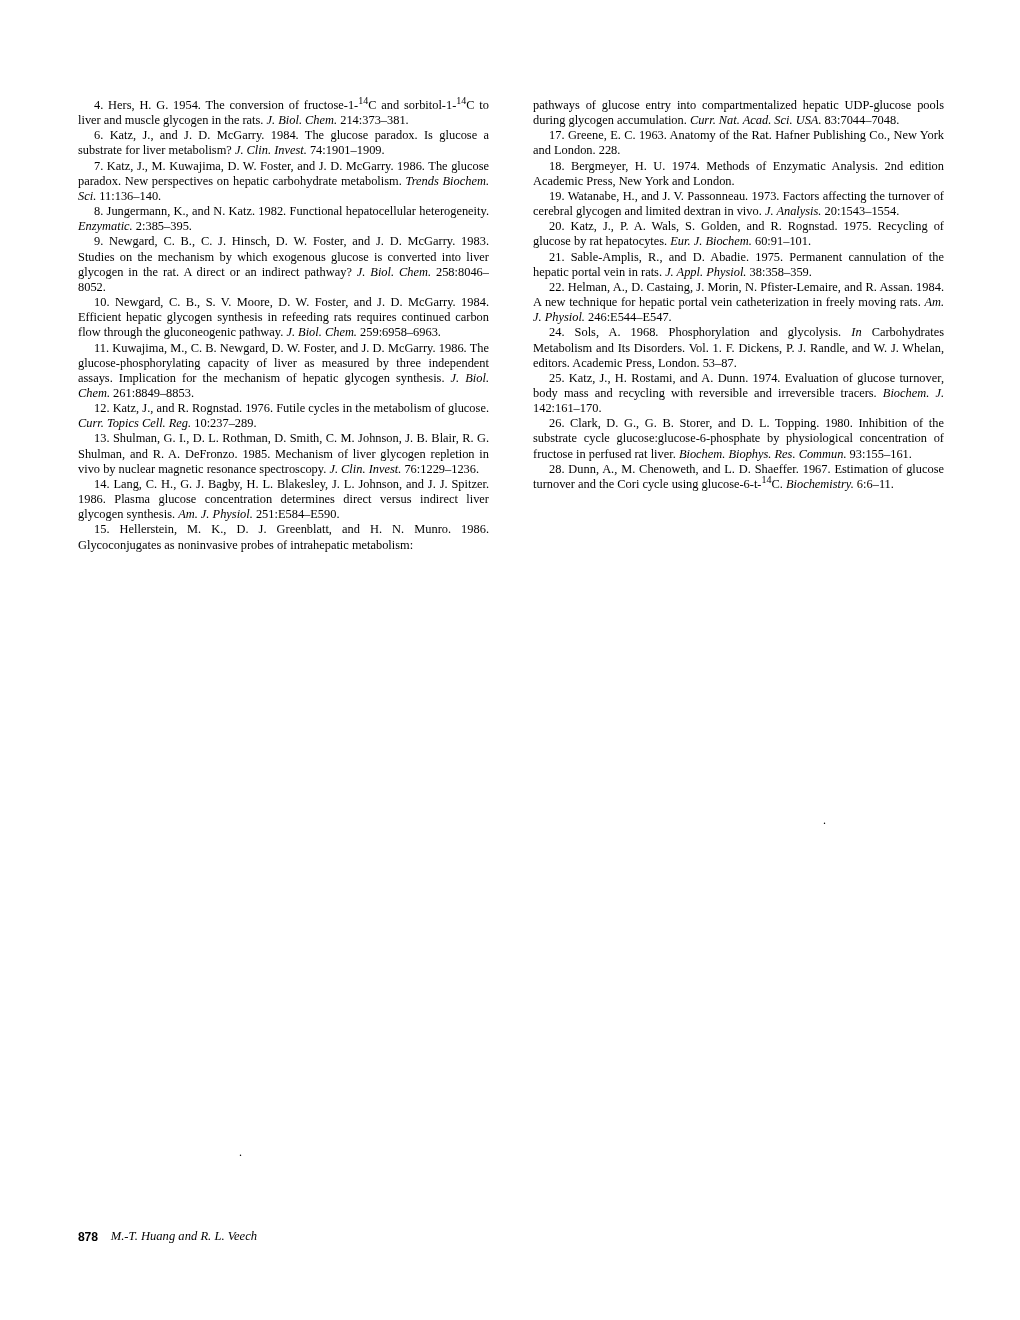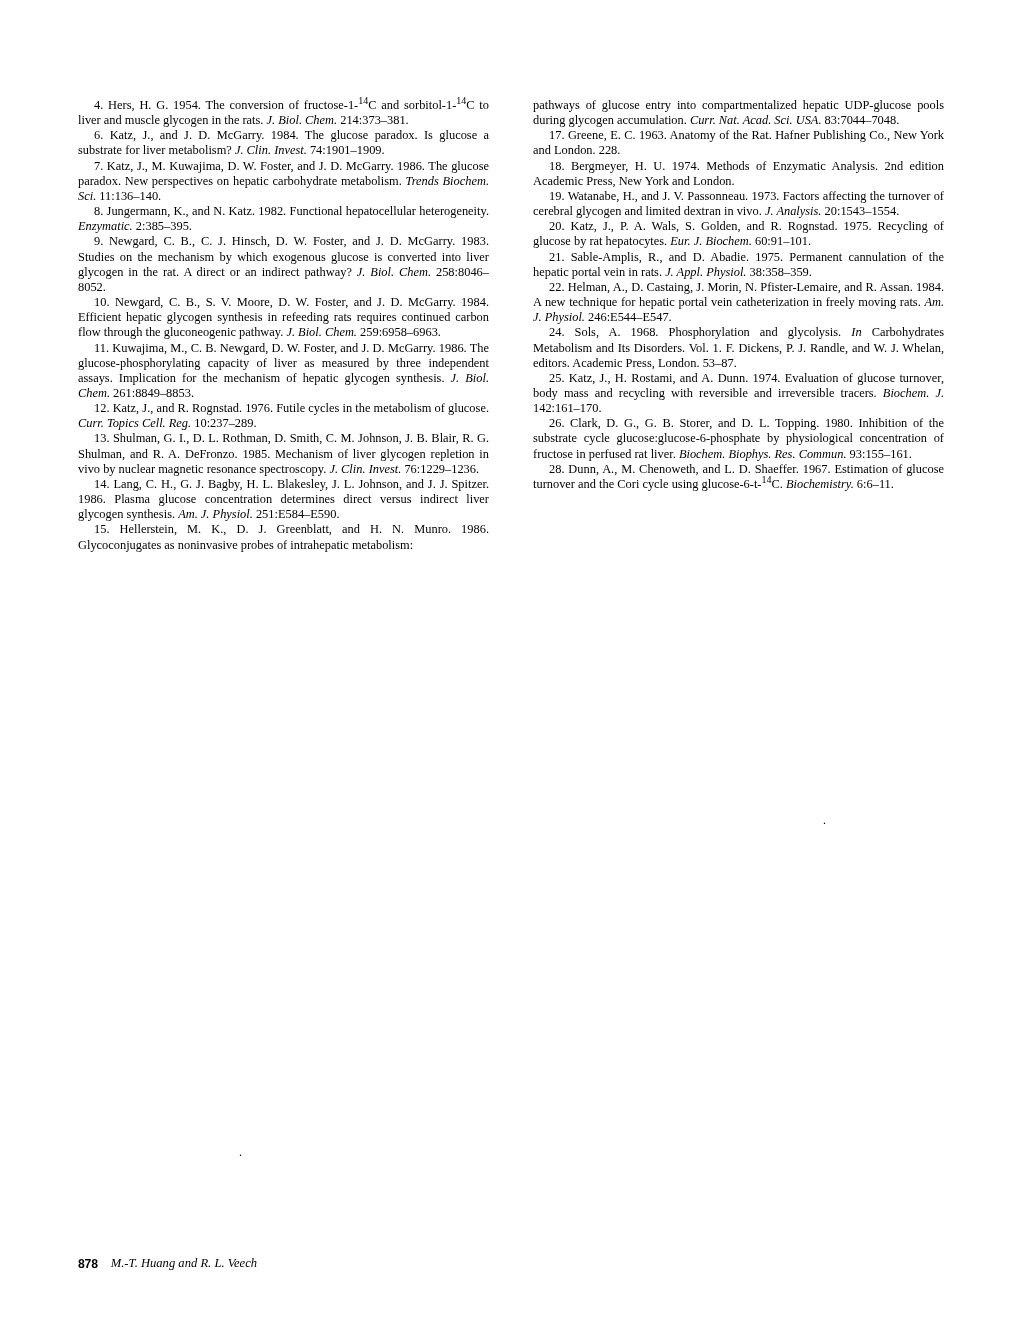--- a/index.html
+++ b/index.html
@@ -58,21 +58,20 @@
   .footer .pagenum {
     font-family: "Liberation Sans", sans-serif;
     font-weight: bold;
     font-size: 12.2px;
     letter-spacing: -0.2px;
   }
   .footer .authors {
     font-style: italic;
     font-size: 12.6px;
     margin-left: 13px;
-    margin-top: 27px;
   }
   .footer-line {
     display: flex;
     align-items: flex-end;
   }
   .dot-mark {
     position: absolute;
     font-size: 12px;
     line-height: 1;
     color: #000;

